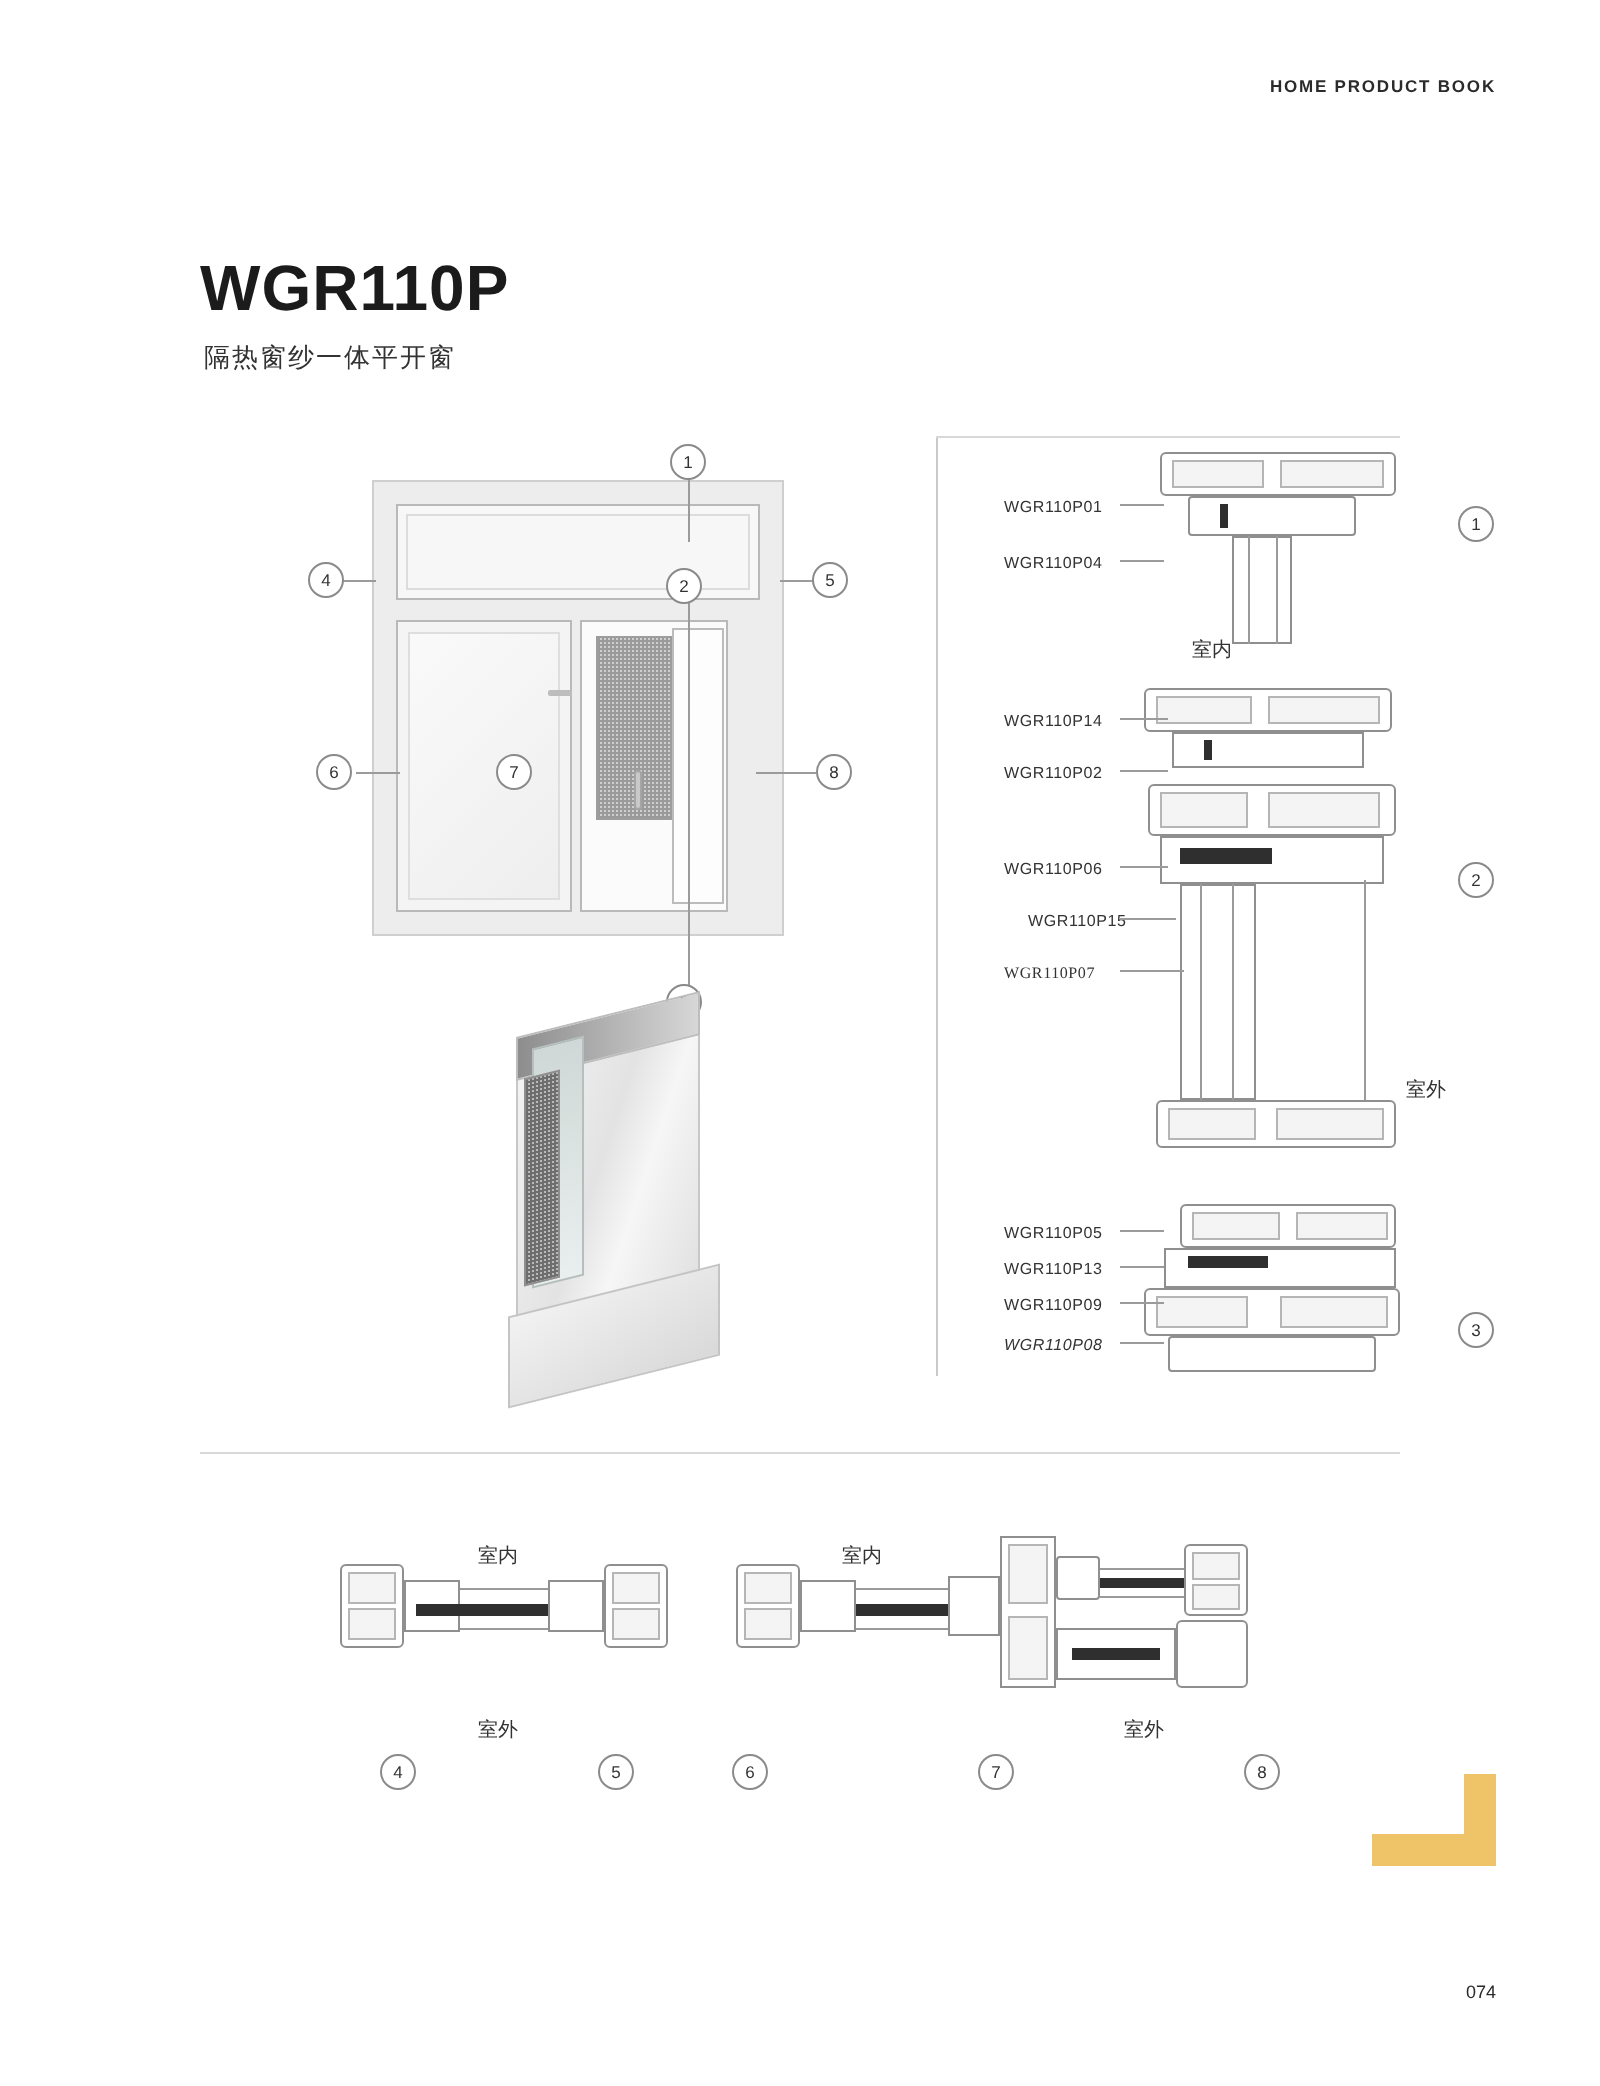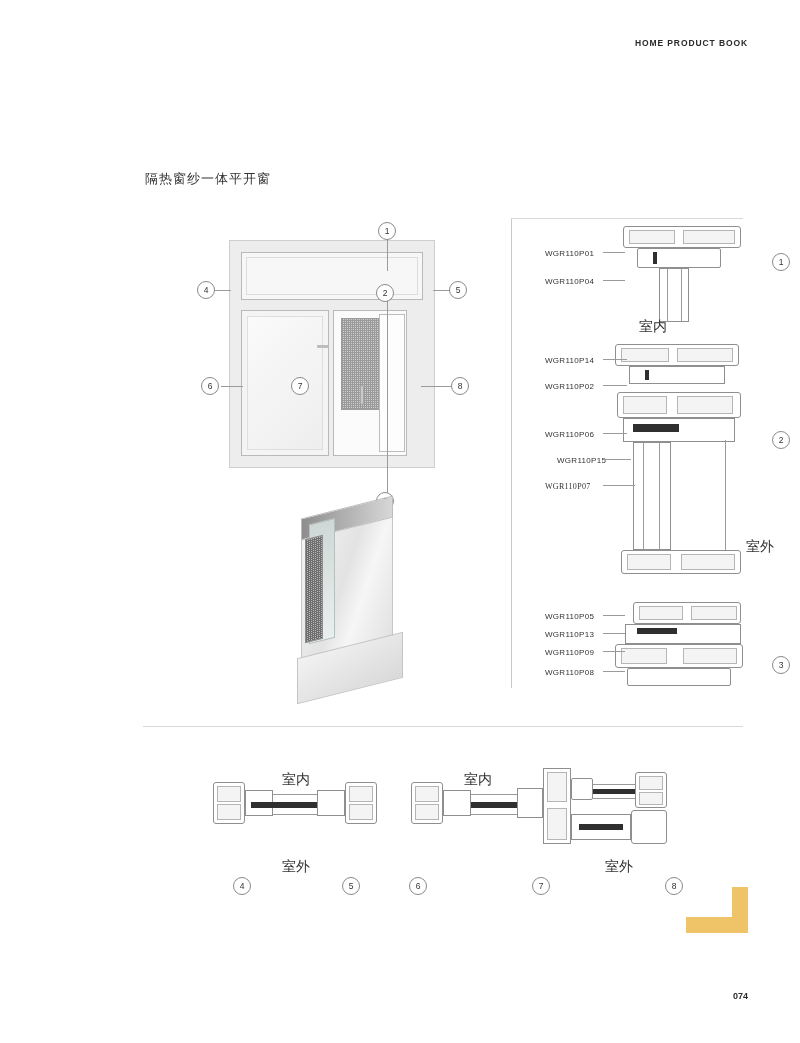--- a/index.html
+++ b/index.html
@@ -4,21 +4,21 @@
 <style>
   html,body{margin:0;padding:0;}
   body{
     width:800px;height:1043px;
     background:#ffffff;
     font-family:"Liberation Sans", sans-serif;
     color:#231f20;
     position:relative;
     overflow:hidden;
   }
-  .page{position:absolute;inset:0;margin-left:43px;}
+  .page{position:absolute;inset:0;}
 
   
   .header-brand{
     position:absolute;top:38px;right:52px;
     font-size:8.5px;font-weight:bold;letter-spacing:0.9px;
     color:#2b2b2b;
   }
 
   
   .title{
@@ -44,21 +44,21 @@
   .lead.v{width:0.8px;}
 
   .vrule{position:absolute;width:1px;background:#c9c9c9;}
   .hrule{position:absolute;height:1px;background:#d8d8d8;}
 
   .code{
     position:absolute;font-size:8px;color:#333;letter-spacing:0.3px;
     white-space:nowrap;
   }
   .cnlabel{
-    position:absolute;font-size:14px;color:#333;white-space:nowrap;
+    position:absolute;font-size:10px;color:#333;white-space:nowrap;
   }
 
   
   .win-wrap{position:absolute;left:186px;top:240px;width:206px;height:228px;}
   .win-frame{
     position:absolute;inset:0;background:#ededed;
     border:1px solid #cfcfcf;box-sizing:border-box;
   }
   .win-top-pane{
     position:absolute;left:12px;top:12px;right:12px;height:48px;
@@ -144,33 +144,34 @@
   }
   .prof .soft{
     position:absolute;border:1px solid #b5b5b5;background:#f4f4f4;box-sizing:border-box;
   }
   .prof .line{position:absolute;background:#9a9a9a;height:1px;}
   .prof .vline{position:absolute;background:#9a9a9a;width:1px;}
 
   
   .footer-rule{position:absolute;left:100px;top:726px;width:600px;height:1px;background:#d8d8d8;}
   .pageno{
-    position:absolute;right:52px;bottom:42px;font-size:9px;font-weight:bold;color:#2b2b2b;
+    position:absolute;right:52px;bottom:42px;font-size:9px;font-weight:normal;color:#2b2b2b;
   }
   .corner-mark{position:absolute;right:52px;bottom:110px;width:62px;height:46px;}
   .corner-mark .v{position:absolute;right:0;top:0;width:16px;height:46px;background:#efc368;}
   .corner-mark .h{position:absolute;right:0;bottom:0;width:62px;height:16px;background:#efc368;}
 </style>
 </head>
 <body>
 
 <div class="page">
 
   <div class="header-brand">HOME PRODUCT BOOK</div>
 
+  <div class="title">WGR110P</div>
   <div class="subtitle">隔热窗纱一体平开窗</div>
 
   <div class="win-wrap">
     <div class="win-frame"></div>
     <div class="win-top-pane"></div>
     <div class="win-left-pane"></div>
     <div class="win-mid-pane"></div>
     <div class="win-screen"></div>
     <div class="win-sash"></div>
     <div class="handle"></div>
@@ -266,21 +267,21 @@
     <div class="box" style="left:22px;top:26px;width:116px;height:20px;"></div>
     <div class="fill" style="left:34px;top:30px;width:40px;height:6px;"></div>
     <div class="box" style="left:12px;top:46px;width:128px;height:24px;border-radius:3px;"></div>
     <div class="soft" style="left:18px;top:50px;width:46px;height:16px;"></div>
     <div class="soft" style="left:80px;top:50px;width:54px;height:16px;"></div>
     <div class="box" style="left:24px;top:70px;width:104px;height:18px;border-radius:2px;"></div>
   </div>
   <div class="code" style="left:502px;top:612px;">WGR110P05</div>
   <div class="code" style="left:502px;top:630px;">WGR110P13</div>
   <div class="code" style="left:502px;top:648px;">WGR110P09</div>
-  <div class="code" style="left:502px;top:668px;">WGR110P08</div>
+  <div class="code" style="left:502px;top:668px;font-style:italic;">WGR110P08</div>
   <div class="lead h" style="left:560px;top:615px;width:22px;"></div>
   <div class="lead h" style="left:560px;top:633px;width:22px;"></div>
   <div class="lead h" style="left:560px;top:651px;width:22px;"></div>
   <div class="lead h" style="left:560px;top:671px;width:22px;"></div>
   <div class="bubble" style="left:729px;top:656px;">3</div>
 
   <div class="footer-rule"></div>
 
   <div class="prof" style="left:168px;top:768px;width:170px;height:74px;">
     <div class="box" style="left:2px;top:14px;width:32px;height:42px;border-radius:3px;"></div>

